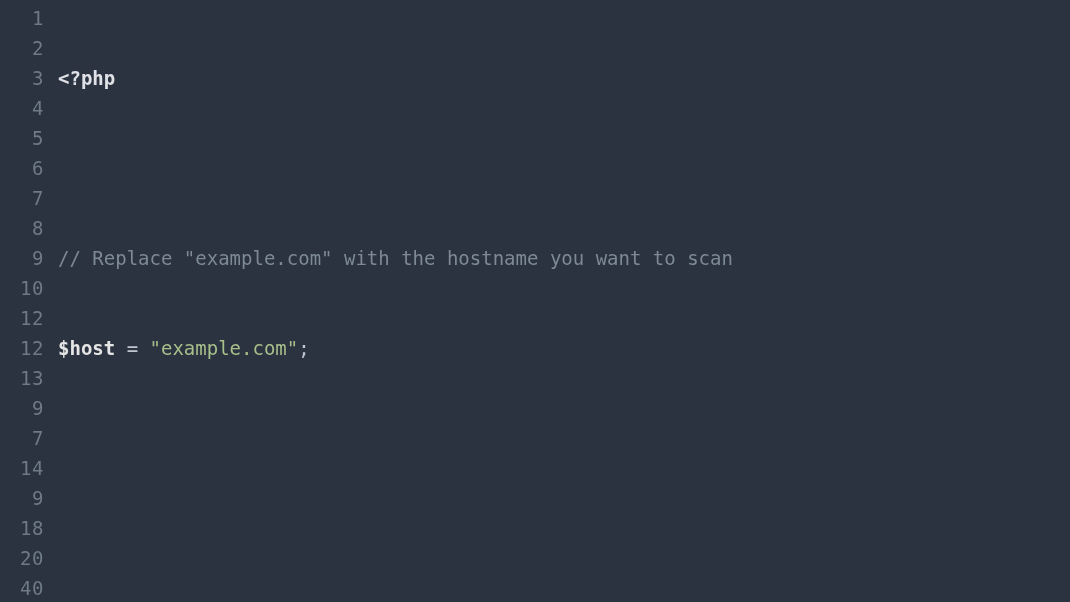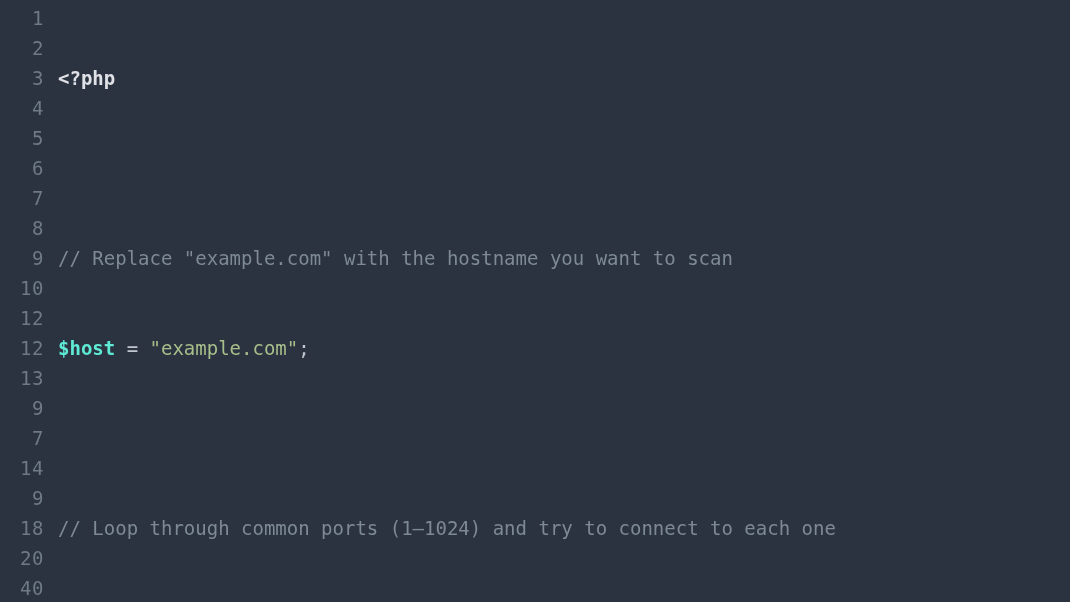--- a/index.html
+++ b/index.html
@@ -30,21 +30,21 @@
   }
   .gutter .ln { height: 30px; }
   .code {
     flex: 1 1 auto;
     padding-top: 3px;
     color: #c0c5ce;
     white-space: pre;
   }
   .code .line { height: 30px; }
   .tok-def     { color: #dfe1e6; font-weight: 600; }
-  .tok-var     { color: #5eead4; font-weight: 600; }
+  .tok-var     { color: #e5e5e5; font-weight: 600; }
   .tok-comment { color: #7d8a95; }
   .tok-string  { color: #a7bf8a; }
   .tok-plain   { color: #c0c5ce; }
 </style>
 </head>
 <body>
 
 <div class="editor">
   <div class="gutter">
     <div class="ln">1</div>
@@ -68,21 +68,20 @@
     <div class="ln">20</div>
     <div class="ln">40</div>
   </div>
 
   <div class="code">
     <div class="line"><span class="tok-def">&lt;?php</span></div>
     <div class="line"></div>
     <div class="line"><span class="tok-comment">// Replace "example.com" with the hostname you want to scan</span></div>
     <div class="line"><span class="tok-var">$host</span><span class="tok-plain"> = </span><span class="tok-string">"example.com"</span><span class="tok-plain">;</span></div>
     <div class="line"></div>
-    <div class="line"><span class="tok-comment">// Loop through common ports (1–1024) and try to connect to each one</span></div>
     
     
     
     
     
     
     
     
     
     

